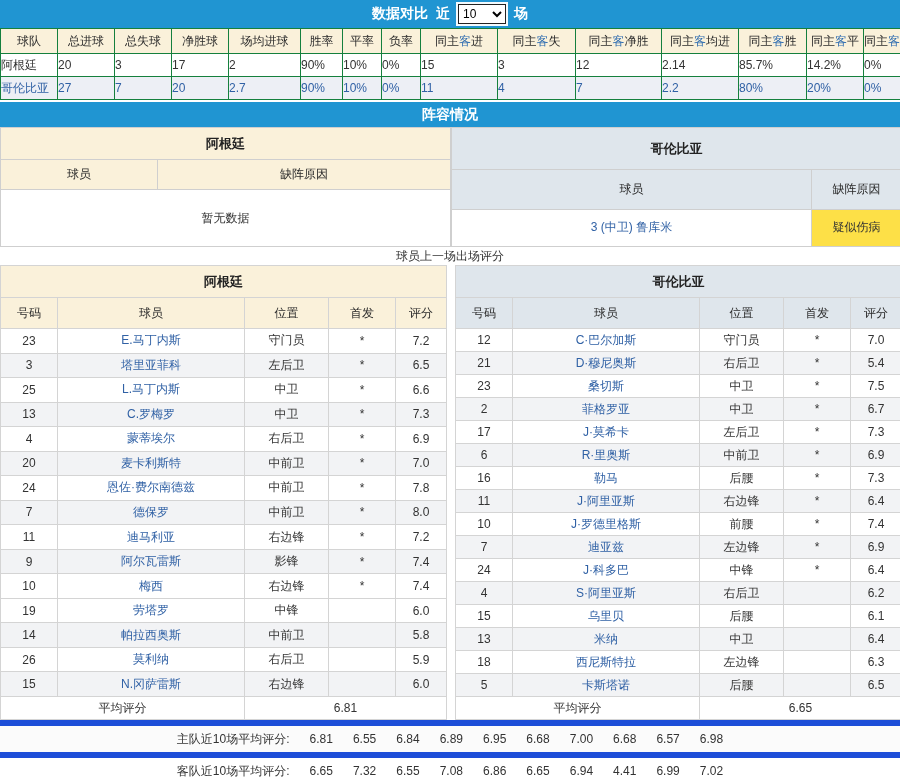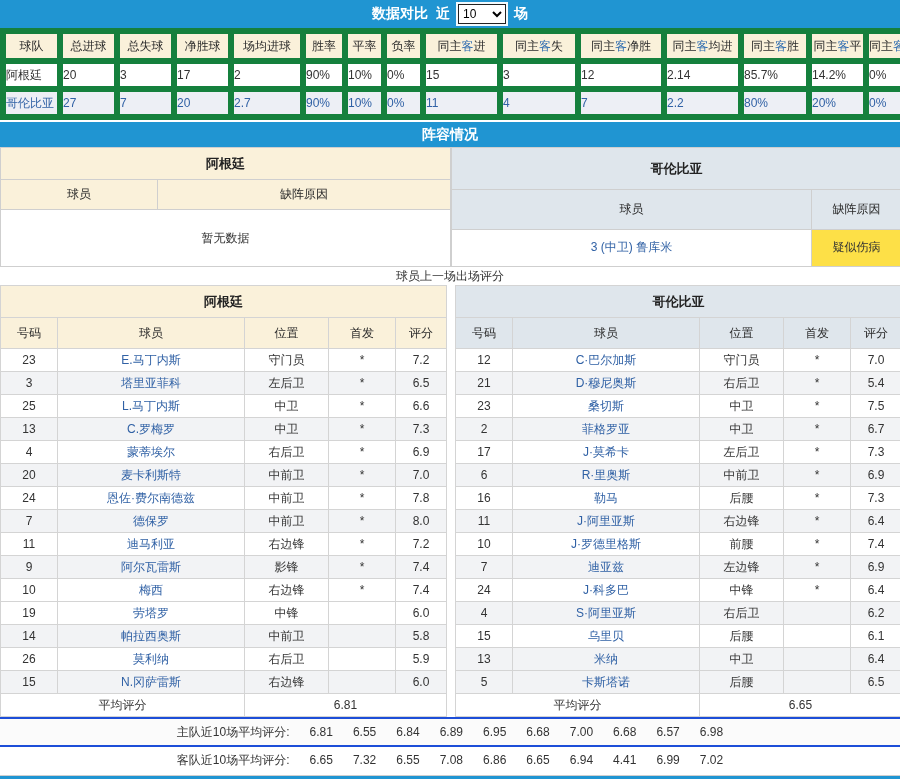--- a/index.html
+++ b/index.html
@@ -4,21 +4,21 @@
 <style>
   html,body { margin:0; padding:0; background:#fff; }
   body { width:900px; font-family:"Liberation Sans","DejaVu Sans",sans-serif; font-size:12px; color:#333; }
 
   
   .topbar { height:28px; background:#2095d2; display:flex; align-items:center; justify-content:center; gap:8px; color:#fff; font-size:14px; font-weight:bold; }
   .topbar select { width:48px; height:20px; font-size:12px; font-family:inherit; border:1px solid #222; background:#fff; color:#000; box-shadow:0 0 0 2px rgba(255,255,255,.95); border-radius:0; }
 
   
   table.compare { width:900px; border-collapse:collapse; table-layout:fixed; }
-  table.compare th, table.compare td { border:6px solid #15803d; padding:0; font-weight:normal; overflow:hidden; white-space:nowrap; }
+  table.compare th, table.compare td { border:1px solid #15803d; padding:0; font-weight:normal; overflow:hidden; white-space:nowrap; }
   table.compare thead th { background:#faf1da; color:#2b2b2b; height:24px; }
   table.compare thead th .hl { color:#2e6cb0; }
   table.compare td { height:22px; }
   tr.row-home td { background:#ffffff; color:#333; }
   tr.row-away td { background:#edeff5; color:#3061a5; }
 
   .section-bar { height:25px; line-height:25px; background:#2095d2; color:#fff; text-align:center; font-weight:bold; font-size:14px; margin-top:2px; }
 
   
   .lineup { display:flex; }
@@ -40,21 +40,21 @@
   table.ratings td { border:1px solid #d4d4d4; text-align:center; padding:0; height:22px; overflow:hidden; white-space:nowrap; color:#333; }
   table.ratings tr.team-title td { height:31px; font-weight:bold; font-size:13px; color:#222; }
   table.ratings tr.head td { height:30px; color:#2b2b2b;margin-left:8px; }
   table.ratings.home tr.team-title td, table.ratings.home tr.head td { background:#faf1da; }
   table.ratings.away tr.team-title td, table.ratings.away tr.head td { background:#dfe6ec; }
   table.ratings tbody tr.alt td { background:#f2f3f5; }
   table.ratings tbody td.name { color:#3061a5; cursor:pointer; }
   table.ratings tfoot td { height:22px; background:#fff; }
 
   
-  .summary { height:26px; display:flex; align-items:center; justify-content:center; gap:20px; border-top:2px solid #1d4ed8; color:#333; }
+  .summary { height:26px; display:flex; align-items:center; justify-content:center; gap:20px; border-top:6px solid #1d4ed8; color:#333; }
   .summary.home-row { background:#fbfbfb; }
   .bottom-bar { height:8px; background:#2095d2; border-top:1px solid #cfcfcf; margin-top:2px; }
 </style>
 </head>
 <body>
 
 <div class="topbar">
   <span>数据对比</span>
   <span>近</span>
   <select id="match-select"><option>10</option></select>
@@ -431,20 +431,27 @@
           <td></td>
           <td>6.1</td>
         </tr>
         <tr class="alt">
           <td>13</td>
           <td class="name">米纳</td>
           <td>中卫</td>
           <td></td>
           <td>6.4</td>
         </tr>
+        <tr>
+          <td>18</td>
+          <td class="name">西尼斯特拉</td>
+          <td>左边锋</td>
+          <td></td>
+          <td>6.3</td>
+        </tr>
         <tr class="alt">
           <td>5</td>
           <td class="name">卡斯塔诺</td>
           <td>后腰</td>
           <td></td>
           <td>6.5</td>
         </tr>
       </tbody>
     <tfoot>
       <tr class="avg">

